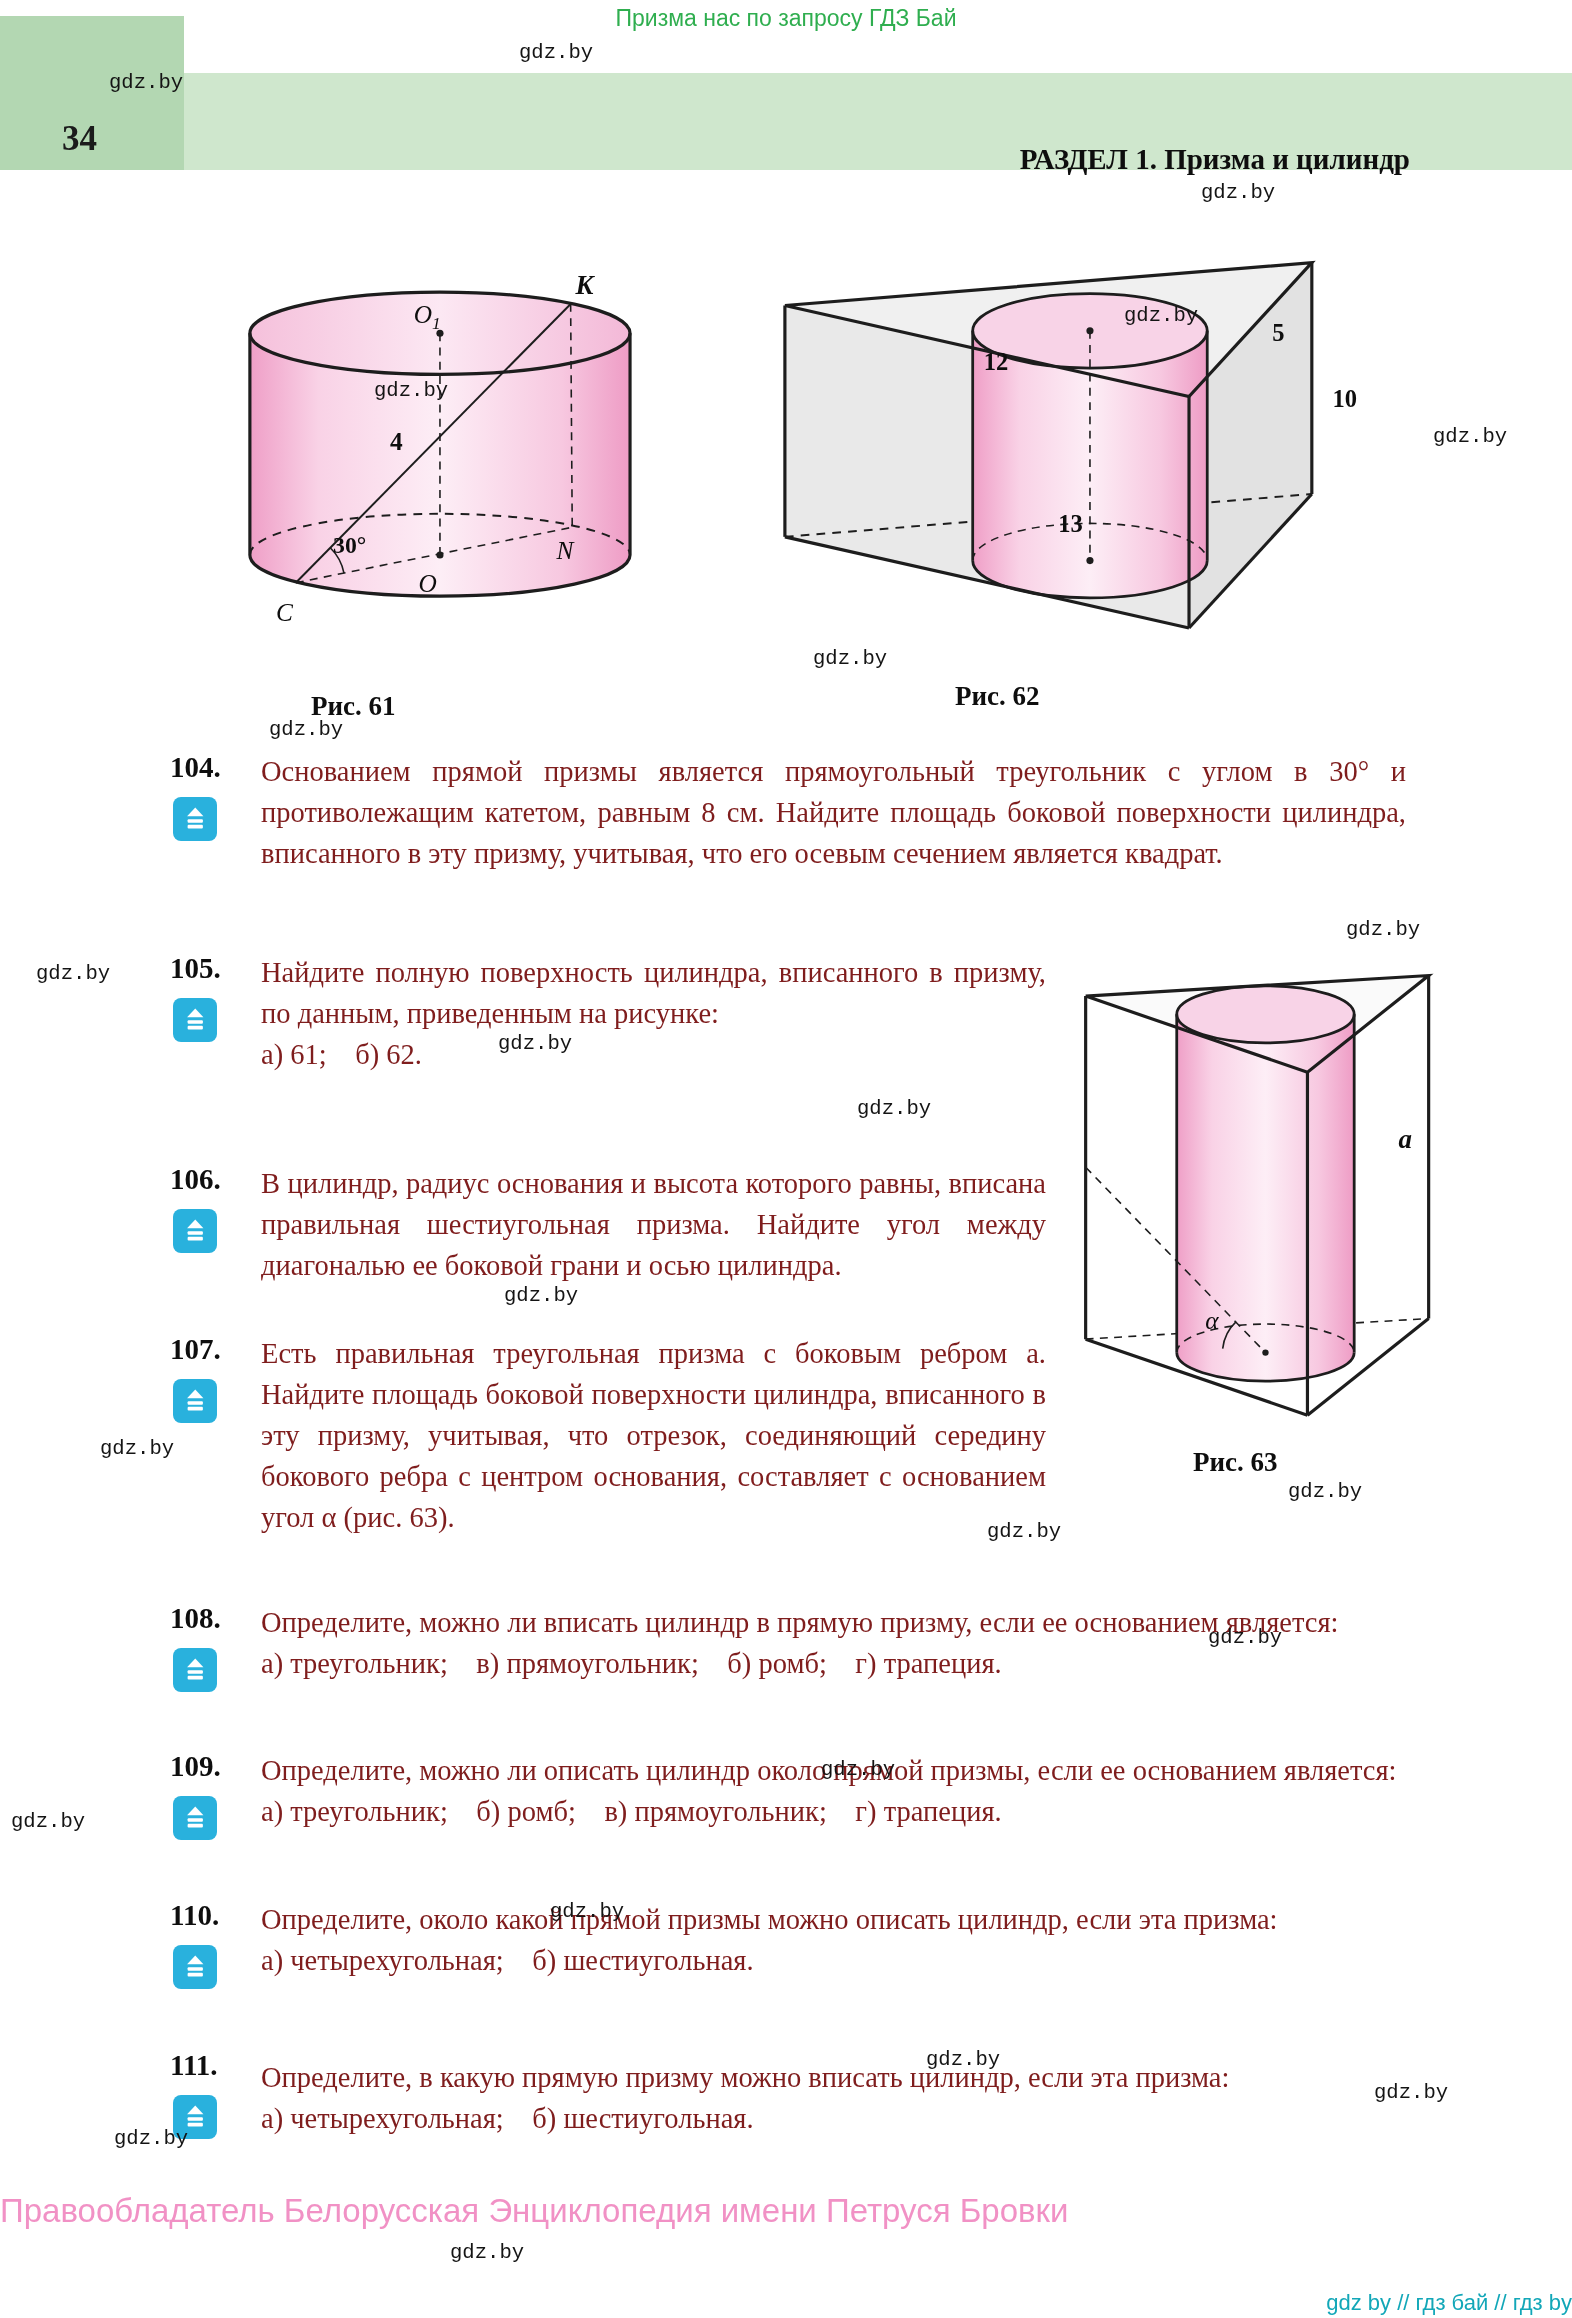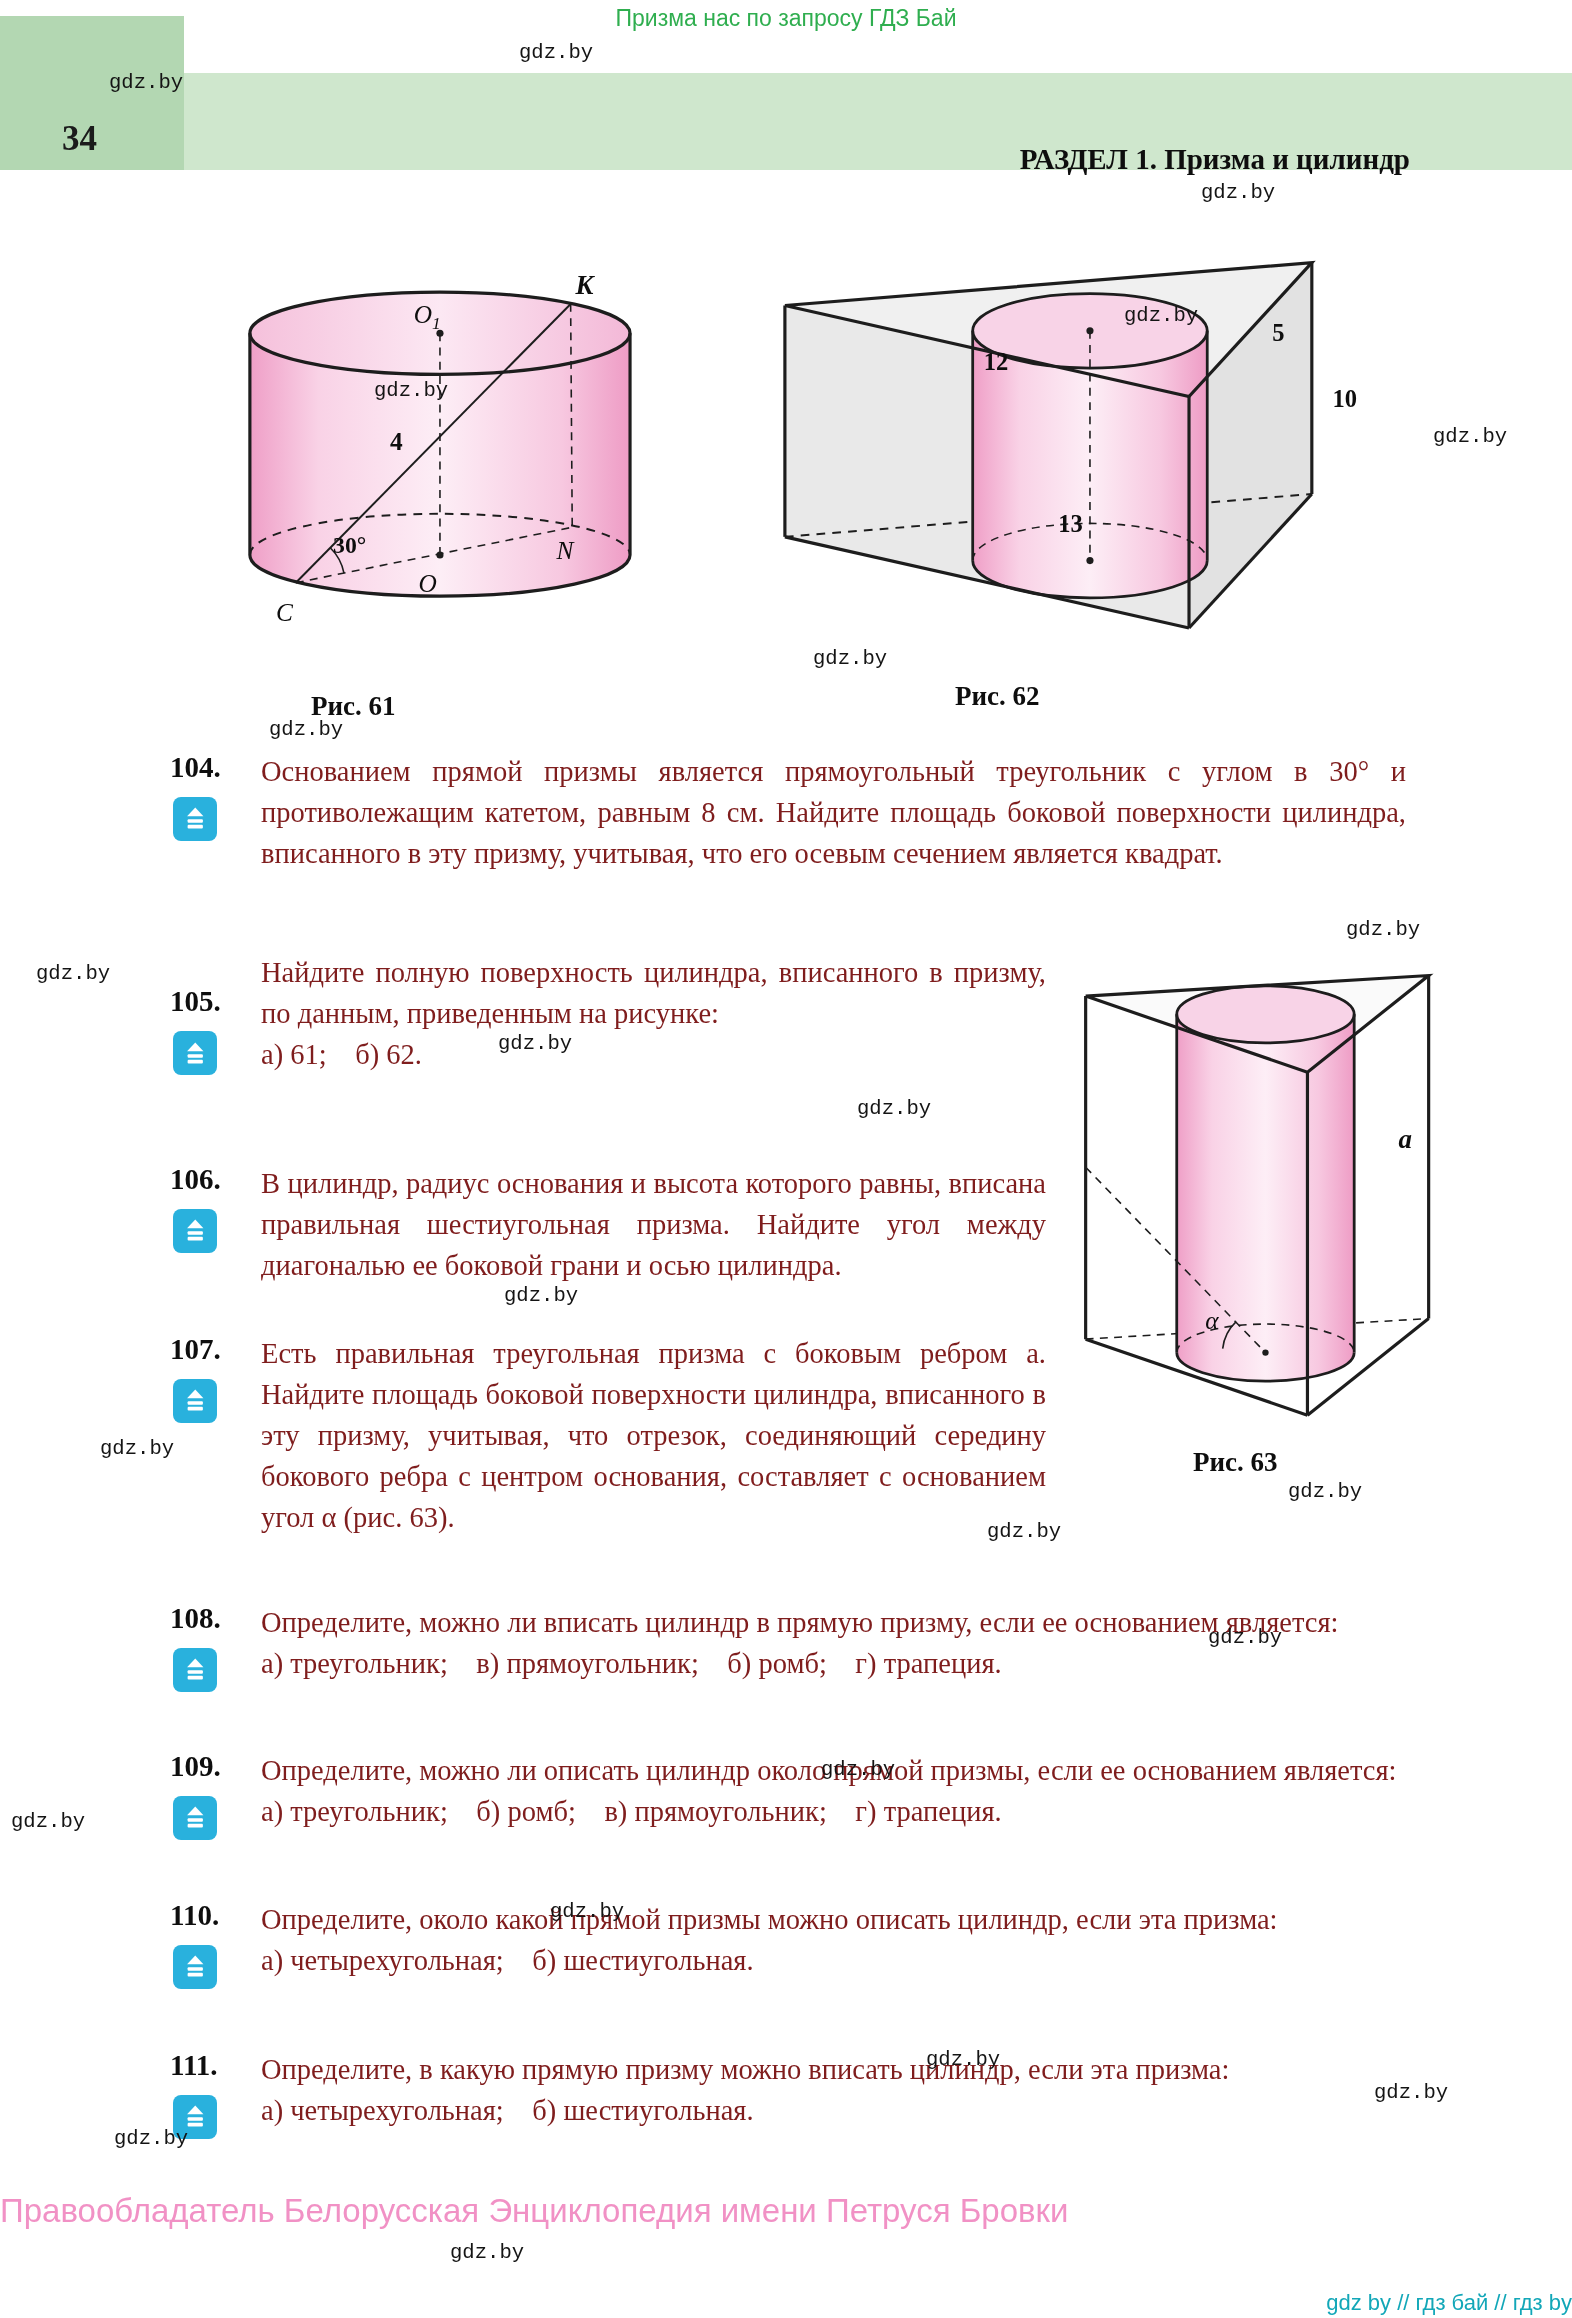--- a/index.html
+++ b/index.html
@@ -186,21 +186,21 @@
             <rect x="13" y="30" width="30" height="7" rx="2" fill="#fff"></rect>
             <rect x="13" y="41" width="30" height="7" rx="2" fill="#fff"></rect>
           </svg>
       </button>
     </div>
     <div class="ptext">
       <p>Основанием прямой призмы является прямоугольный треугольник с углом в 30° и противолежащим катетом, равным 8 см. Найдите площадь боковой поверхности цилиндра, вписанного в эту призму, учитывая, что его осевым сечением является квадрат.</p>
     </div>
   </section>
 
-  <section class="problem narrow" style="top:952px;align-items:flex-end;">
+  <section class="problem narrow" style="top:952px;">
     <div class="pcol">
       <div class="pnum">105.</div>
       <button class="picon">
         <svg viewBox="0 0 56 56" width="28.5" height="28.5">
             <path d="M28 7 L12 24 L44 24 Z" fill="#fff"></path>
             <rect x="13" y="30" width="30" height="7" rx="2" fill="#fff"></rect>
             <rect x="13" y="41" width="30" height="7" rx="2" fill="#fff"></rect>
           </svg>
       </button>
     </div>
@@ -286,21 +286,21 @@
             <rect x="13" y="41" width="30" height="7" rx="2" fill="#fff"></rect>
           </svg>
       </button>
     </div>
     <div class="ptext">
       <p>Определите, около какой прямой призмы можно описать цилиндр, если эта призма:</p>
       <p class="opts">а) четырехугольная; б) шестиугольная.</p>
     </div>
   </section>
 
-  <section class="problem wide" style="top:2049px;">
+  <section class="problem wide" style="top:2049px;align-items:flex-end;">
     <div class="pcol">
       <div class="pnum">111.</div>
       <button class="picon">
         <svg viewBox="0 0 56 56" width="28.5" height="28.5">
             <path d="M28 7 L12 24 L44 24 Z" fill="#fff"></path>
             <rect x="13" y="30" width="30" height="7" rx="2" fill="#fff"></rect>
             <rect x="13" y="41" width="30" height="7" rx="2" fill="#fff"></rect>
           </svg>
       </button>
     </div>

